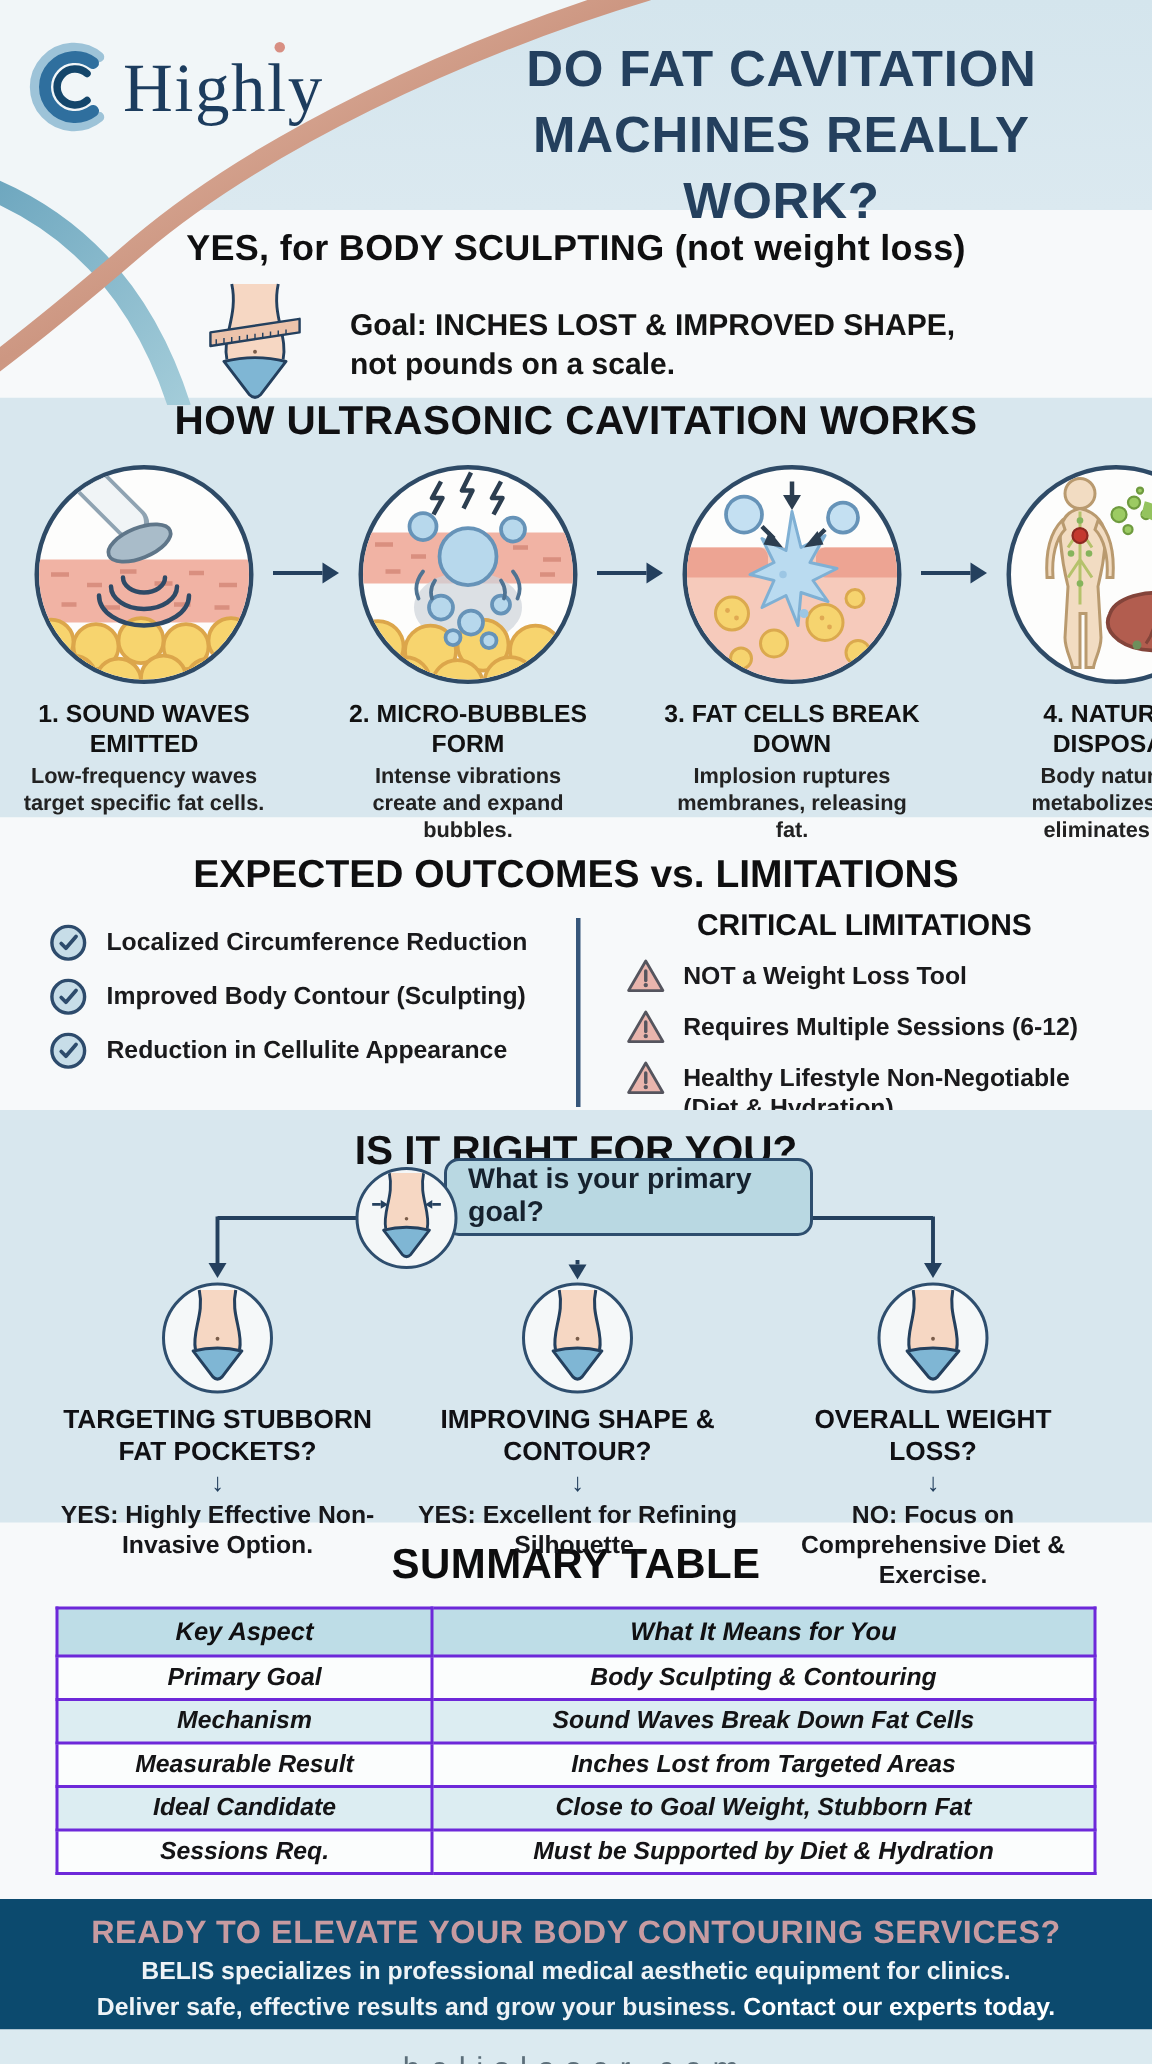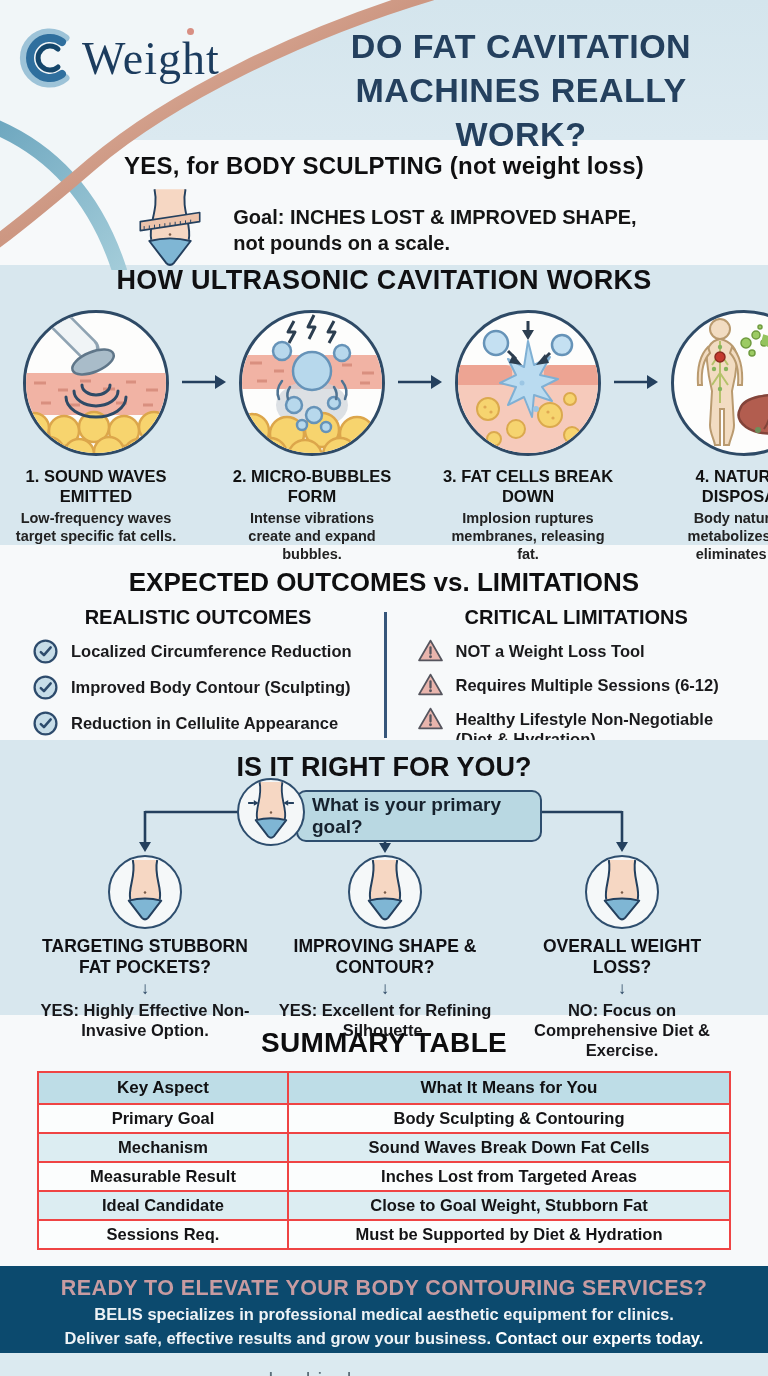--- a/index.html
+++ b/index.html
@@ -43,38 +43,38 @@
   .oc-item { display:flex; align-items:flex-start; gap:12px; margin:9px 0 0 14px; }
   .oc-item .txt { font-size:16.5px; line-height:20px; font-weight:700; color:#1a1a1c; padding-top:3px; }
   .oc-icon { flex:0 0 auto; }
 
   
   .decision { position:relative; width:768px; height:275px; background:#d8e7ee; }
   .decision-heading { text-align:center; padding-top:12px; font-size:27px; font-weight:800; color:#101012; }
   .flow-lines { position:absolute; top:0; left:0; width:768px; height:275px; z-index:1; pointer-events:none; }
   .root-circle { position:absolute; left:237px; top:38px; width:68px; height:68px; border-radius:50%;
     border:2.5px solid #2e4e6e; background:#f4f7f8; z-index:3; display:flex; align-items:center; justify-content:center; overflow:hidden; }
-  .root-box { position:absolute; left:296px; top:50px; width:246px; height:52px; border-radius:10px;
+  .root-box { position:absolute; left:296px; top:32px; width:246px; height:52px; border-radius:10px;
     background:#b9d8e2; border:2px solid #2e4e6e; z-index:2; display:flex; align-items:center; justify-content:center;
     font-size:19px; font-weight:800; color:#16222e; padding-left:14px; }
   .branch-circle { position:absolute; top:115px; width:74px; height:74px; border-radius:50%;
     border:2.5px solid #2e4e6e; background:#f5f8f9; z-index:3; display:flex; align-items:center; justify-content:center; overflow:hidden; }
   .bc1 { left:108px; } .bc2 { left:348px; } .bc3 { left:585px; }
   .branch-text { position:absolute; top:196px; text-align:center; z-index:2; }
   .bt1 { left:28px; width:234px; } .bt2 { left:272px; width:226px; } .bt3 { left:515px; width:214px; }
   .branch-label { font-size:17.5px; line-height:21px; font-weight:800; color:#101014; }
   .branch-downarrow { font-size:17px; color:#24405e; line-height:18px; margin:2px 0; font-weight:700; }
   .branch-answer { font-size:16.5px; line-height:20px; font-weight:700; color:#17171a; }
   .branch-verdict { font-weight:800; }
 
   
   .summary { width:768px; height:220px; background:#f7f9fa; padding-top:12px; }
   .summary-heading { text-align:center; font-size:28px; font-weight:800; color:#0d0d0e; letter-spacing:.3px; }
   table.sum { border-collapse:collapse; margin:12px auto 0 auto; width:694px; }
-  table.sum th, table.sum td { border:2px solid #ef4444; text-align:center; padding:4px 6px; }
+  table.sum th, table.sum td { border:2px solid #6d28d9; text-align:center; padding:4px 6px;font-style:italic; }
   table.sum th { background:#bedde7; font-size:17px; font-weight:800; color:#101012; height:32px; }
   table.sum td { font-size:16.5px; font-weight:700; color:#141416; height:27px; background:#fbfdfd; }
   table.sum tr.alt td { background:#dcedf2; }
   .col-aspect { width:250px; }
 
   
   .cta { width:768px; height:87px; background:#0c4a6e; text-align:center; padding-top:10px;margin-top:31px; }
   .cta-headline { font-size:21.5px; font-weight:800; letter-spacing:.4px; color:#c79ba1; }
   .cta-line { font-size:16.5px; line-height:21px; font-weight:600; color:#eef3f6; margin-top:3px; }
   .cta-bold { font-weight:800; color:#ffffff; }
@@ -103,21 +103,21 @@
     <path d="M432,-6 C305,32 172,96 92,164 C56,195 26,220 -6,244" stroke="url(#copperG)" stroke-width="13" fill="none"></path>
   </svg>
 
   <div class="header">
     <div class="logo">
       <svg width="64" height="64" viewBox="0 0 64 64">
         <path d="M52,12 A26,26 0 1 0 52,52" stroke="#9dc3d8" stroke-width="7" fill="none" stroke-linecap="round"></path>
         <path d="M48,16 A20,20 0 1 0 48,48" stroke="#2f6f9e" stroke-width="8" fill="none" stroke-linecap="round"></path>
         <path d="M44,23 A12,12 0 1 0 44,41" stroke="#14466b" stroke-width="5" fill="none" stroke-linecap="round"></path>
       </svg>
-      <span class="logo-text">Weight</span>
+      <span class="logo-text">Highly</span>
       <span class="logo-dot"></span>
     </div>
     <div class="header-title">
       <div>DO FAT CAVITATION</div>
       <div>MACHINES REALLY WORK?</div>
     </div>
   </div>
 
   <div class="verdict">
     <div class="verdict-heading">YES, for BODY SCULPTING (not weight loss)</div>
@@ -300,21 +300,20 @@
         <div class="step-desc">Body naturally metabolizes and eliminates fat.</div>
       </div>
 
     </div>
   </div>
 
   <div class="outcomes">
     <div class="outcomes-heading">EXPECTED OUTCOMES vs. LIMITATIONS</div>
     <div class="outcomes-cols">
       <div class="col-left">
-        <div class="col-heading">REALISTIC OUTCOMES</div>
         <div class="oc-item">
           <svg class="oc-icon" width="27" height="27" viewBox="0 0 26 26">
               <circle cx="13" cy="13" r="10.5" fill="#c7dde8" stroke="#2d4b6c" stroke-width="2.2"></circle>
               <path d="M8.5,13.5 l3,3 l6.5,-7.5" stroke="#2d4b6c" stroke-width="2.4" fill="none" stroke-linecap="round" stroke-linejoin="round"></path>
             </svg>
           <span class="txt">Localized Circumference Reduction</span>
         </div>
         <div class="oc-item">
           <svg class="oc-icon" width="27" height="27" viewBox="0 0 26 26">
               <circle cx="13" cy="13" r="10.5" fill="#c7dde8" stroke="#2d4b6c" stroke-width="2.2"></circle>

